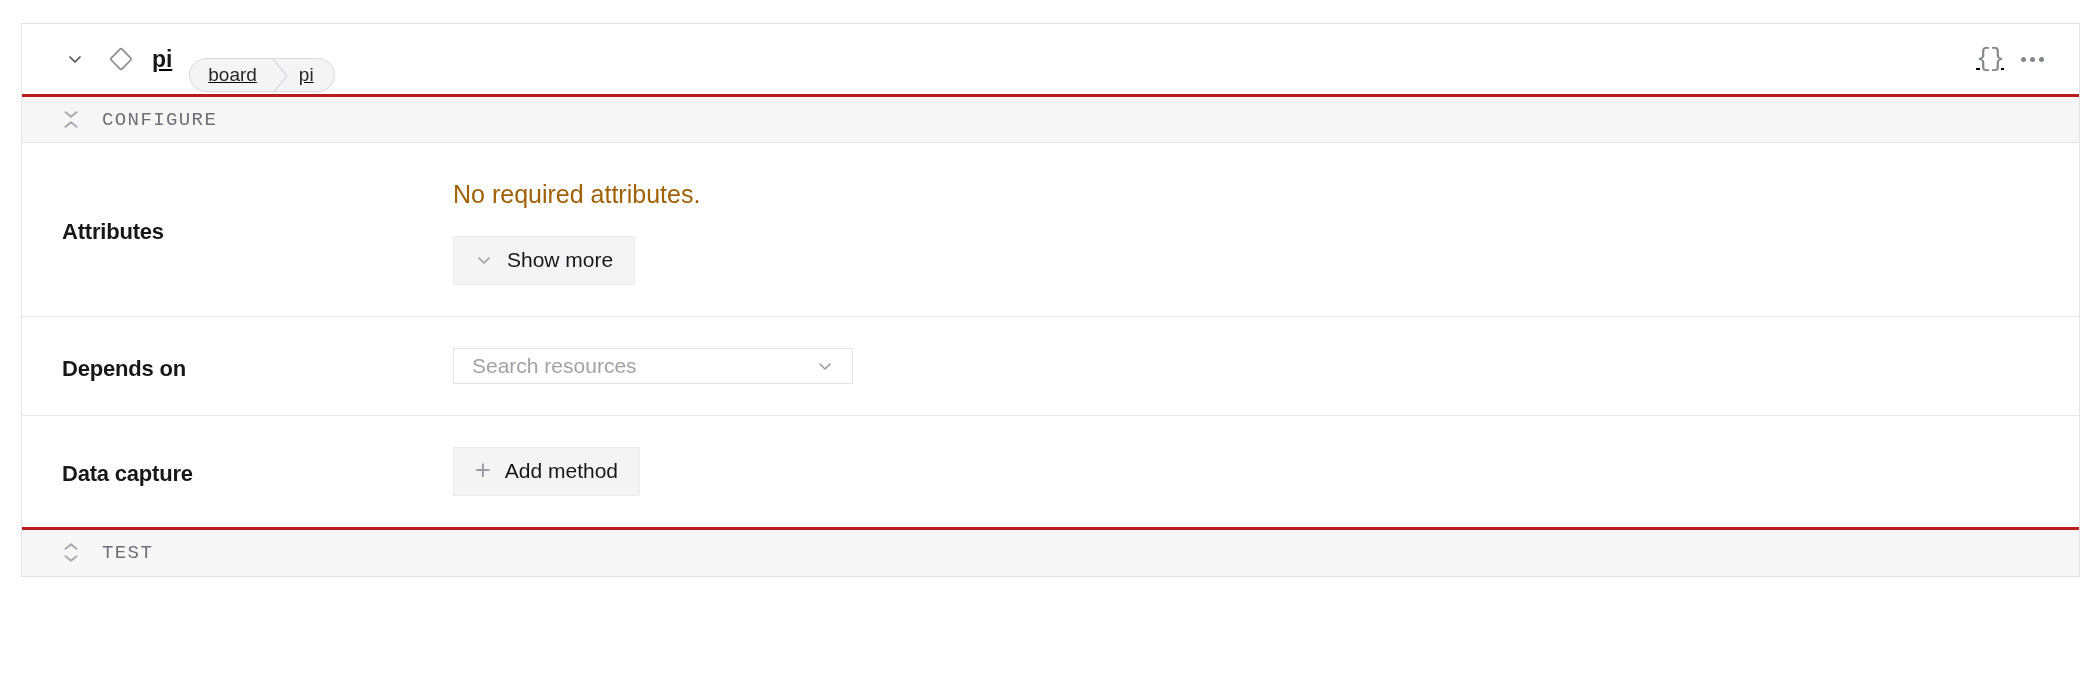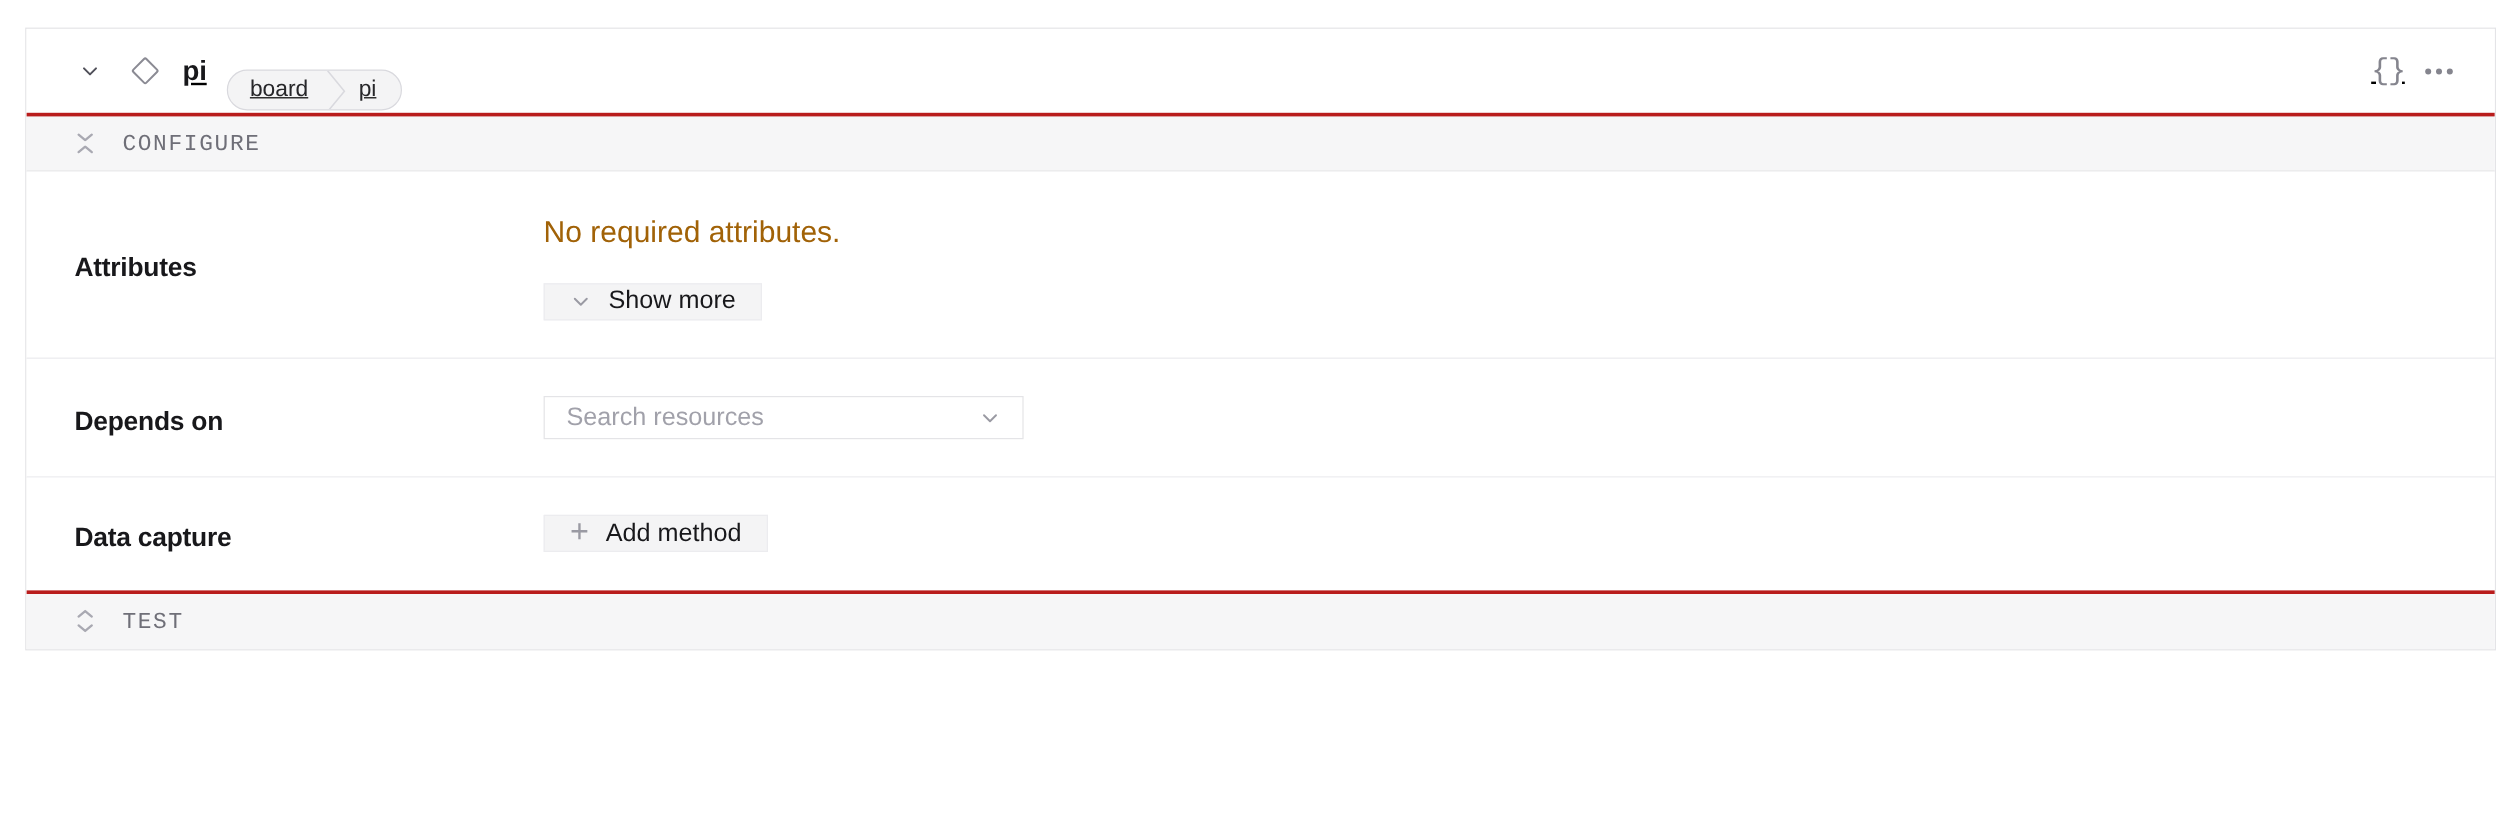--- a/index.html
+++ b/index.html
@@ -172,21 +172,21 @@
   .note-text {
     font-size: 25px;
     color: #a16207;
     line-height: 1.35;
     padding-top: 4px;
   }
 
   
   .ghost-btn {
     margin-top: 24px;
-    height: 31px;
+    height: 49px;
     display: inline-flex;
     align-items: center;
     gap: 14px;
     padding: 0 21px;
     background: #f4f4f5;
     border: 1px solid #ececef;
     font-size: 21px;
     color: #18181b;
     cursor: pointer;
     font-family: "Liberation Sans", sans-serif;

